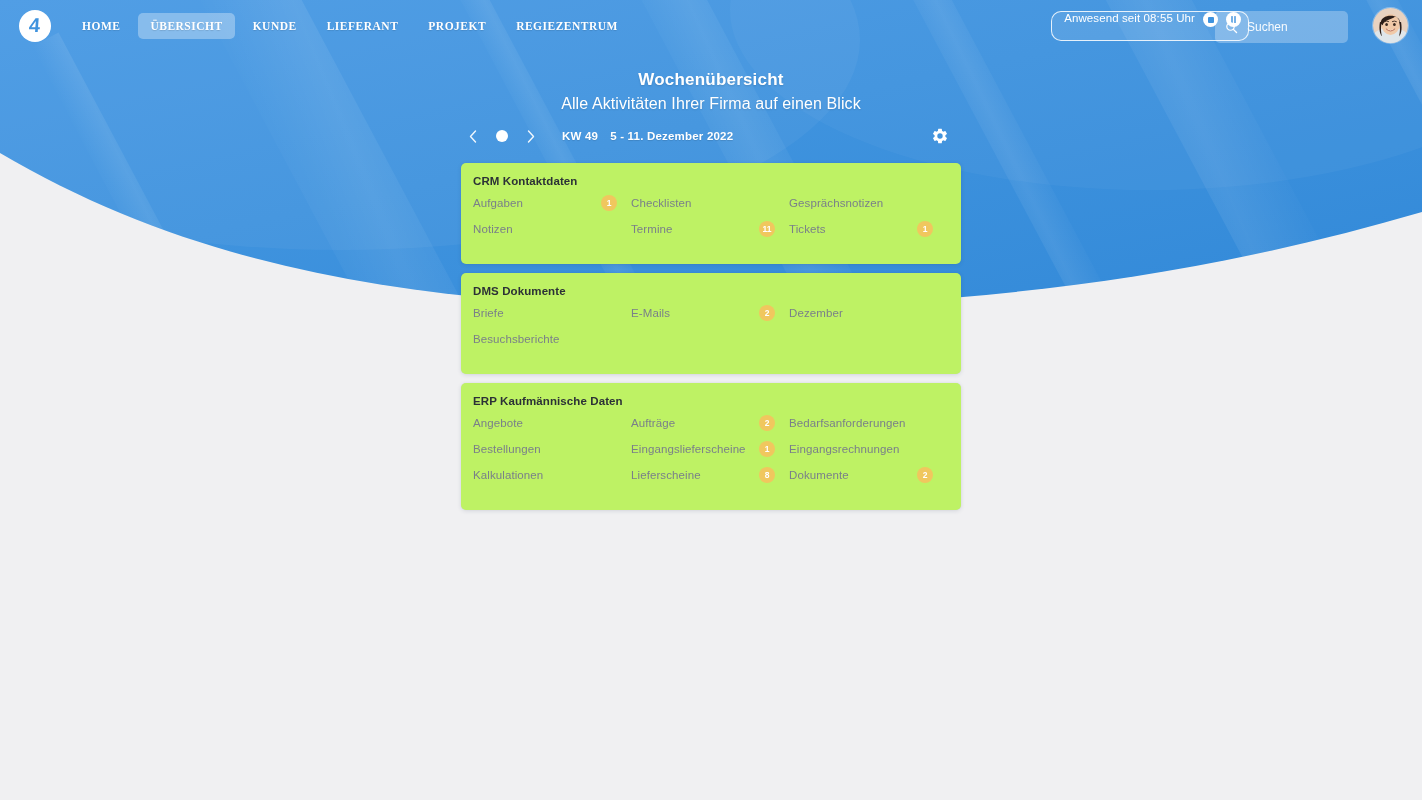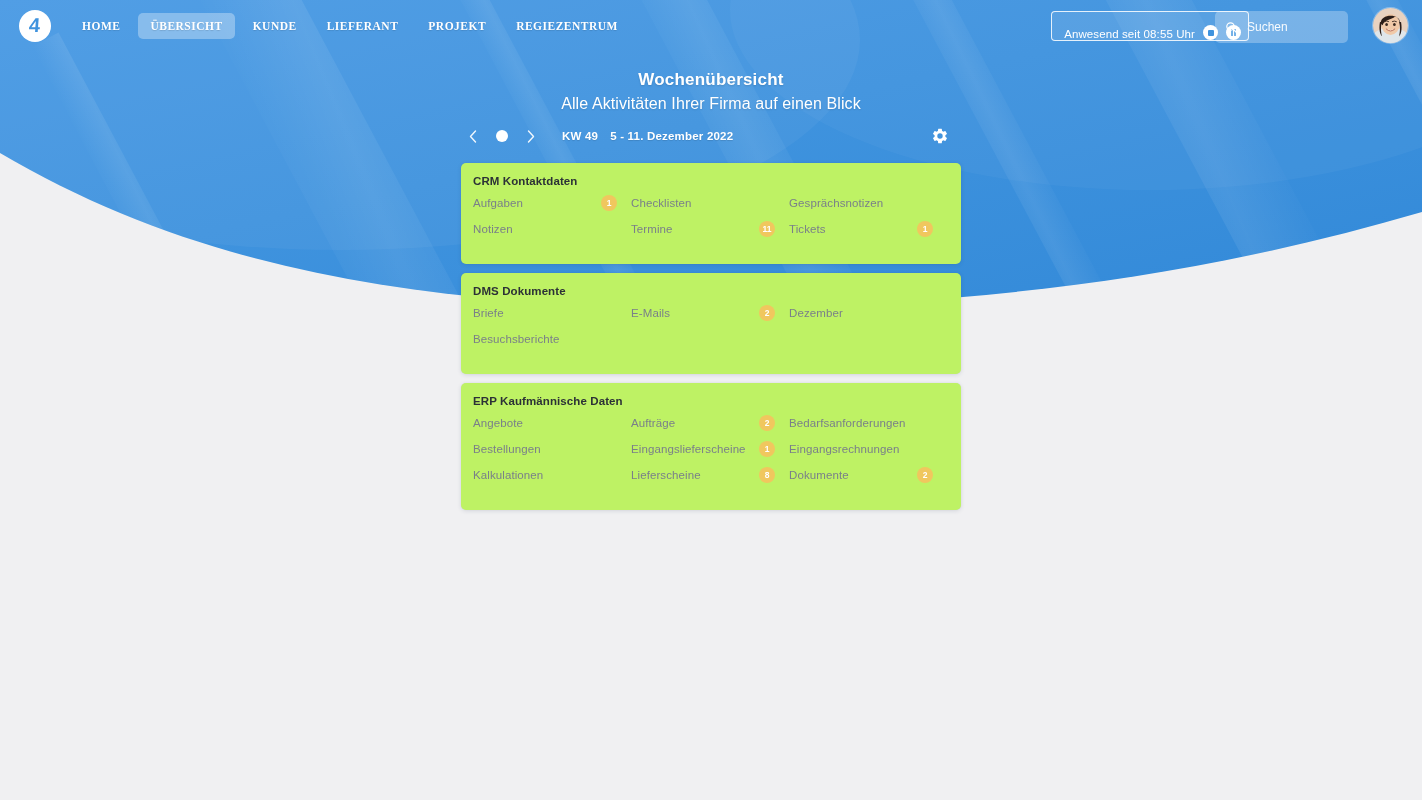--- a/index.html
+++ b/index.html
@@ -47,24 +47,24 @@
     font-size: 11.5px; font-weight: bold; letter-spacing: 0.5px;
     color: #ffffff; padding: 7px 12px; border-radius: 5px;
     cursor: pointer; white-space: nowrap;
     text-shadow: 0 1px 1px rgba(0,0,0,.12);
   }
   .nav-item.active { background: rgba(255,255,255,.32); }
 
   
   .attendance {
     position: absolute; right: 173px; top: 11px;
-    height: 30px; display: flex; align-items: flex-end;
+    height: 30px; display: flex; align-items: flex-start;
     padding: 0 7px 0 12px; gap: 8px;
     border: 1px solid rgba(255,255,255,.85);
-    border-radius: 4px;
+    border-radius: 10px;
     background: rgba(255,255,255,.10);
     cursor: pointer;
   }
   .attendance-label { font-size: 11.5px; color: #ffffff; white-space: nowrap; letter-spacing: .1px; }
   .ctrl-btn {
     width: 15px; height: 15px; border-radius: 50%;
     background: #ffffff; display: flex; align-items: center; justify-content: center;
     cursor: pointer; flex: 0 0 auto;
   }
   .ctrl-stop { width: 6px; height: 6px; background: #3f93de; border-radius: 1px; }

